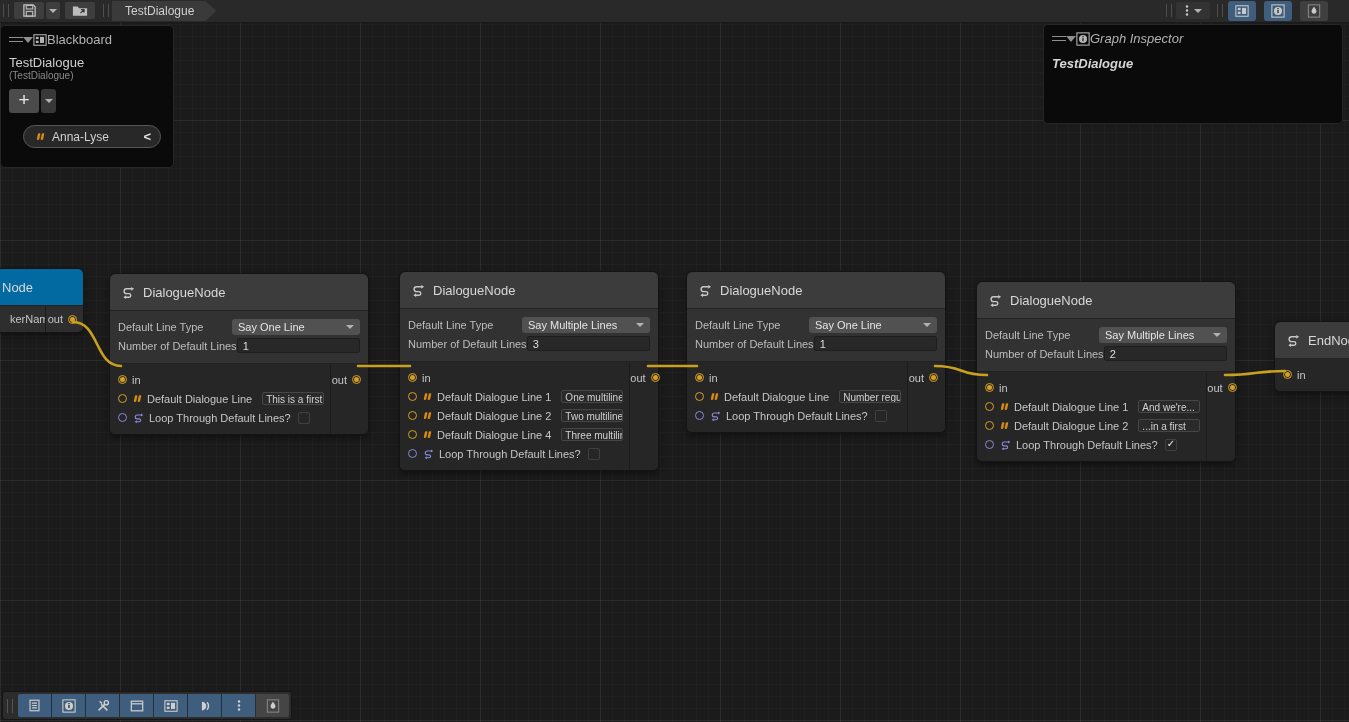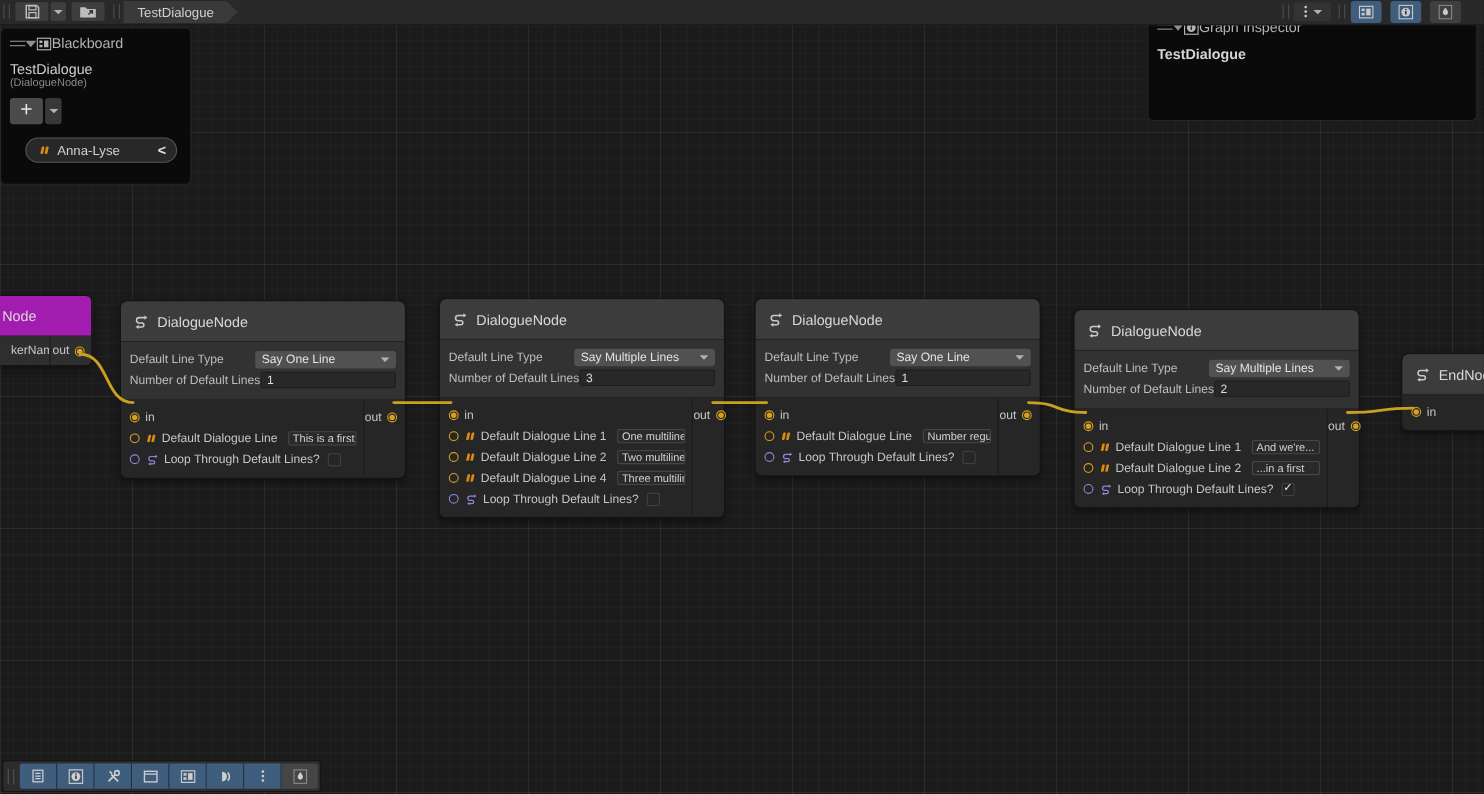--- a/index.html
+++ b/index.html
@@ -42,21 +42,21 @@
   .port{width:7px;height:7px;border:1px solid var(--pc);border-radius:50%;flex:none;position:relative;}
   .port.filled::after{content:'';position:absolute;inset:1px;border-radius:50%;background:var(--pc);}
   .pfield{width:62px;height:13px;line-height:13px;background:#2a2a2a;border:1px solid #464646;border-radius:2px;
           padding:0 3px;font-size:10px;color:#d2d2d2;overflow:hidden;white-space:nowrap;box-sizing:border-box;flex:none;}
   .pcheck{width:12px;height:12px;background:#262626;border:1px solid #404040;border-radius:2px;flex:none;
           margin-left:2px;position:relative;box-sizing:border-box;}
   .pcheck.checked::after{content:"\2713";position:absolute;left:1px;top:-2px;font-size:10px;color:#ededed;}
   
   .pnode{position:absolute;z-index:2;font-size:11px;color:#c6c6c6;border:1px solid #141414;border-left:none;
          border-radius:0 6px 6px 0;box-shadow:0 3px 7px rgba(0,0,0,.4);overflow:hidden;}
-  .pnode .ptitle{height:36px;background:#a21caf;border-bottom:1px solid #222;display:flex;align-items:center;
+  .pnode .ptitle{height:36px;background:#0369a1;border-bottom:1px solid #222;display:flex;align-items:center;
                  font-size:13px;color:#d8d8d8;padding-left:2px;}
   .pnode .pbrow{height:26px;background:#2e2e2e;display:flex;align-items:center;}
   .pnode .cell-l{flex:1;padding-left:10px;white-space:nowrap;overflow:hidden;}
   .pnode .cell-r{width:38px;border-left:1px solid #1c1c1c;display:flex;align-items:center;justify-content:flex-end;
                  gap:5px;padding-right:6px;height:100%;box-sizing:border-box;}
   
   .panel{position:absolute;background:#0a0a0a;border:1px solid #262626;border-radius:5px;z-index:4;box-sizing:border-box;}
   .phead{display:flex;align-items:center;padding:6px 8px 4px 8px;color:#b2b2b2;font-size:13px;}
   .ptri{width:0;height:0;border-left:5px solid transparent;border-right:5px solid transparent;
         border-top:6px solid #8f8f8f;flex:none;}
@@ -456,42 +456,42 @@
         <svg width="14" height="14" viewBox="0 0 16 16">
           <rect x="1" y="2" width="14" height="12" fill="none" stroke="#b4b4b4" stroke-width="1.2"></rect>
           <rect x="3.2" y="4.4" width="3.2" height="2.6" fill="#b4b4b4"></rect>
           <rect x="3.2" y="8.8" width="3.2" height="2.6" fill="#b4b4b4"></rect>
           <rect x="8" y="4.4" width="4.6" height="7" fill="#b4b4b4"></rect>
         </svg>
       </span>
     <span>Blackboard</span>
   </div>
   <div class="bb-name">TestDialogue</div>
-  <div class="bb-type">(DialogueNode)</div>
+  <div class="bb-type">(TestDialogue)</div>
   <div class="bb-addrow">
     <div class="bb-add">+</div>
     <div class="bb-addarrow">
         <span class="dd-arrow"></span>
       </div>
   </div>
   <div class="bb-pill">
     <span style="display:flex">
         <svg width="10" height="10" viewBox="0 0 12 12">
           <g fill="#d98a12" transform="skewX(-12)">
             <rect x="4" y="1.5" width="3" height="8" rx="1"></rect>
             <rect x="8.6" y="1.5" width="3" height="8" rx="1"></rect>
           </g>
         </svg>
       </span>
     <span>Anna-Lyse</span>
     <span class="exp">&lt;</span>
   </div>
 </div>
 
-<div class="panel" style="left:1043px;top:10px;width:300px;height:100px;">
+<div class="panel" style="left:1043px;top:24px;width:300px;height:100px;font-style:italic;">
   <div class="phead">
     <span class="hamb">
         <i></i>
         <i></i>
       </span>
     <span class="ptri"></span>
     <span style="display:flex">
         <svg width="14" height="14" viewBox="0 0 16 16">
           <rect x="1" y="1" width="14" height="14" fill="none" stroke="#b4b4b4" stroke-width="1.2"></rect>
           <circle cx="8" cy="8" r="4.6" fill="#b4b4b4"></circle>

